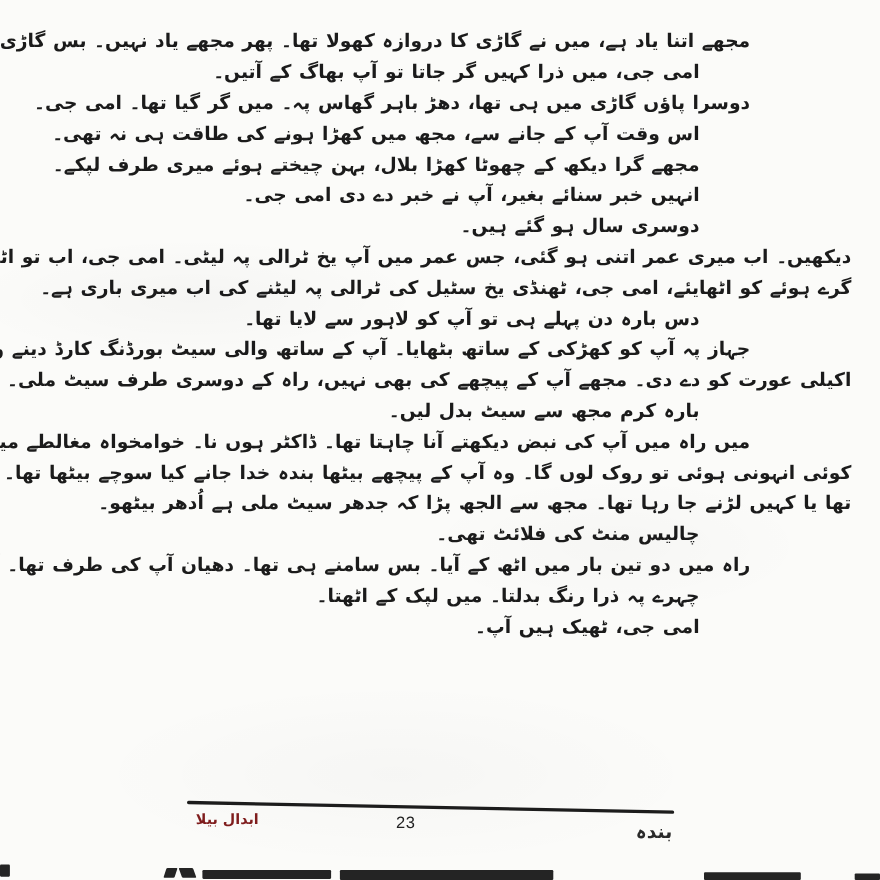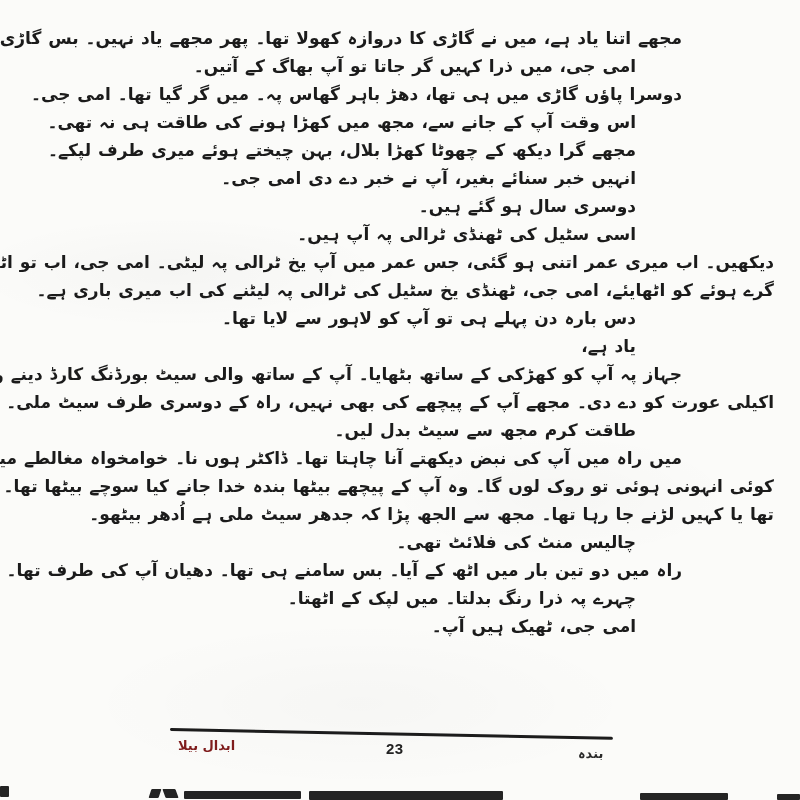--- a/index.html
+++ b/index.html
@@ -35,27 +35,27 @@
   .rule{
     position:absolute;left:170px;top:728px;width:443px;height:2.6px;
     background:#1c1c1c;border-radius:2px;
     transform:rotate(1.15deg);transform-origin:left center;
   }
   .footer-author{
     position:absolute;left:178px;top:738px;
     direction:rtl;font-size:13px;font-weight:700;color:#7f1d1d;
   }
   .footer-page{
-    position:absolute;left:386px;top:740px;
+    position:absolute;left:360px;top:740px;
     font-family:"Liberation Sans","DejaVu Sans",sans-serif;
-    font-size:15px;font-weight:700;color:#222;letter-spacing:.5px;
+    font-size:15px;font-weight:400;color:#222;letter-spacing:.5px;
   }
   .footer-title{
     position:absolute;left:578px;top:746px;
-    direction:rtl;font-size:13px;font-weight:700;color:#2a2a2a;
+    direction:rtl;font-size:17px;font-weight:700;color:#2a2a2a;
   }
   .artifact{position:absolute;background:#242424;border-radius:1px;}
   .a1{left:0;top:786px;width:9px;height:11px;}
   .a2{left:150px;top:789px;width:10px;height:9px;transform:skewX(-18deg);}
   .a3{left:164px;top:789px;width:13px;height:9px;transform:skewX(20deg);}
   .a4{left:184px;top:791px;width:117px;height:8px;}
   .a5{left:309px;top:791px;width:194px;height:9px;}
   .a6{left:640px;top:793px;width:88px;height:7px;}
   .a7{left:777px;top:794px;width:23px;height:6px;}
 </style>
@@ -65,28 +65,26 @@
 <div class="page">
 
   <div class="text-block" id="lines">
       <div class="line indent" dir="rtl">مجھے اتنا یاد ہے، میں نے گاڑی کا دروازہ کھولا تھا۔ پھر مجھے یاد نہیں۔ بس گاڑی سے آدھا قدم باہر نکال پایا۔</div>
       <div class="line dialogue" dir="rtl">امی جی، میں ذرا کہیں گر جاتا تو آپ بھاگ کے آتیں۔</div>
       <div class="line indent" dir="rtl">دوسرا پاؤں گاڑی میں ہی تھا، دھڑ باہر گھاس پہ۔ میں گر گیا تھا۔ امی جی۔</div>
       <div class="line dialogue" dir="rtl">اس وقت آپ کے جانے سے، مجھ میں کھڑا ہونے کی طاقت ہی نہ تھی۔</div>
       <div class="line dialogue" dir="rtl">مجھے گرا دیکھ کے چھوٹا کھڑا بلال، بہن چیختے ہوئے میری طرف لپکے۔</div>
       <div class="line dialogue" dir="rtl">انہیں خبر سنائے بغیر، آپ نے خبر دے دی امی جی۔</div>
       <div class="line dialogue" dir="rtl">دوسری سال ہو گئے ہیں۔</div>
-      <div class="line dialogue" dir="rtl">اسی سٹیل کی ٹھنڈی ٹرالی پہ آپ ہیں۔</div>
       <div class="line full" dir="rtl">دیکھیں۔ اب میری عمر اتنی ہو گئی، جس عمر میں آپ یخ ٹرالی پہ لیٹی۔ امی جی، اب تو اٹھیے، مجھے</div>
       <div class="line full" dir="rtl">گرے ہوئے کو اٹھایئے، امی جی، ٹھنڈی یخ سٹیل کی ٹرالی پہ لیٹنے کی اب میری باری ہے۔</div>
       <div class="line dialogue" dir="rtl">دس بارہ دن پہلے ہی تو آپ کو لاہور سے لایا تھا۔</div>
-      <div class="line dialogue" dir="rtl">یاد ہے،</div>
       <div class="line indent" dir="rtl">جہاز پہ آپ کو کھڑکی کے ساتھ بٹھایا۔ آپ کے ساتھ والی سیٹ بورڈنگ کارڈ دینے والی نے کسی</div>
       <div class="line full" dir="rtl">اکیلی عورت کو دے دی۔ مجھے آپ کے پیچھے کی بھی نہیں، راہ کے دوسری طرف سیٹ ملی۔ میں آپ کی پچھلی</div>
-      <div class="line dialogue" dir="rtl">طاقت کرم مجھ سے سیٹ بدل لیں۔</div>
+      <div class="line dialogue" dir="rtl">بارہ کرم مجھ سے سیٹ بدل لیں۔</div>
       <div class="line indent" dir="rtl">میں راہ میں آپ کی نبض دیکھتے آنا چاہتا تھا۔ ڈاکٹر ہوں نا۔ خوامخواہ مغالطے میں رہتا ہوں۔ جیسے</div>
       <div class="line full" dir="rtl">کوئی انہونی ہوئی تو روک لوں گا۔ وہ آپ کے پیچھے بیٹھا بندہ خدا جانے کیا سوچے بیٹھا تھا۔ گھر سے لڑ کے آیا</div>
       <div class="line full" dir="rtl">تھا یا کہیں لڑنے جا رہا تھا۔ مجھ سے الجھ پڑا کہ جدھر سیٹ ملی ہے اُدھر بیٹھو۔</div>
       <div class="line dialogue" dir="rtl">چالیس منٹ کی فلائٹ تھی۔</div>
       <div class="line indent" dir="rtl">راہ میں دو تین بار میں اٹھ کے آیا۔ بس سامنے ہی تھا۔ دھیان آپ کی طرف تھا۔ آپ کے</div>
       <div class="line dialogue" dir="rtl">چہرے پہ ذرا رنگ بدلتا۔ میں لپک کے اٹھتا۔</div>
       <div class="line dialogue" dir="rtl">امی جی، ٹھیک ہیں آپ۔</div>
     </div>
 
   <div class="rule"></div>

